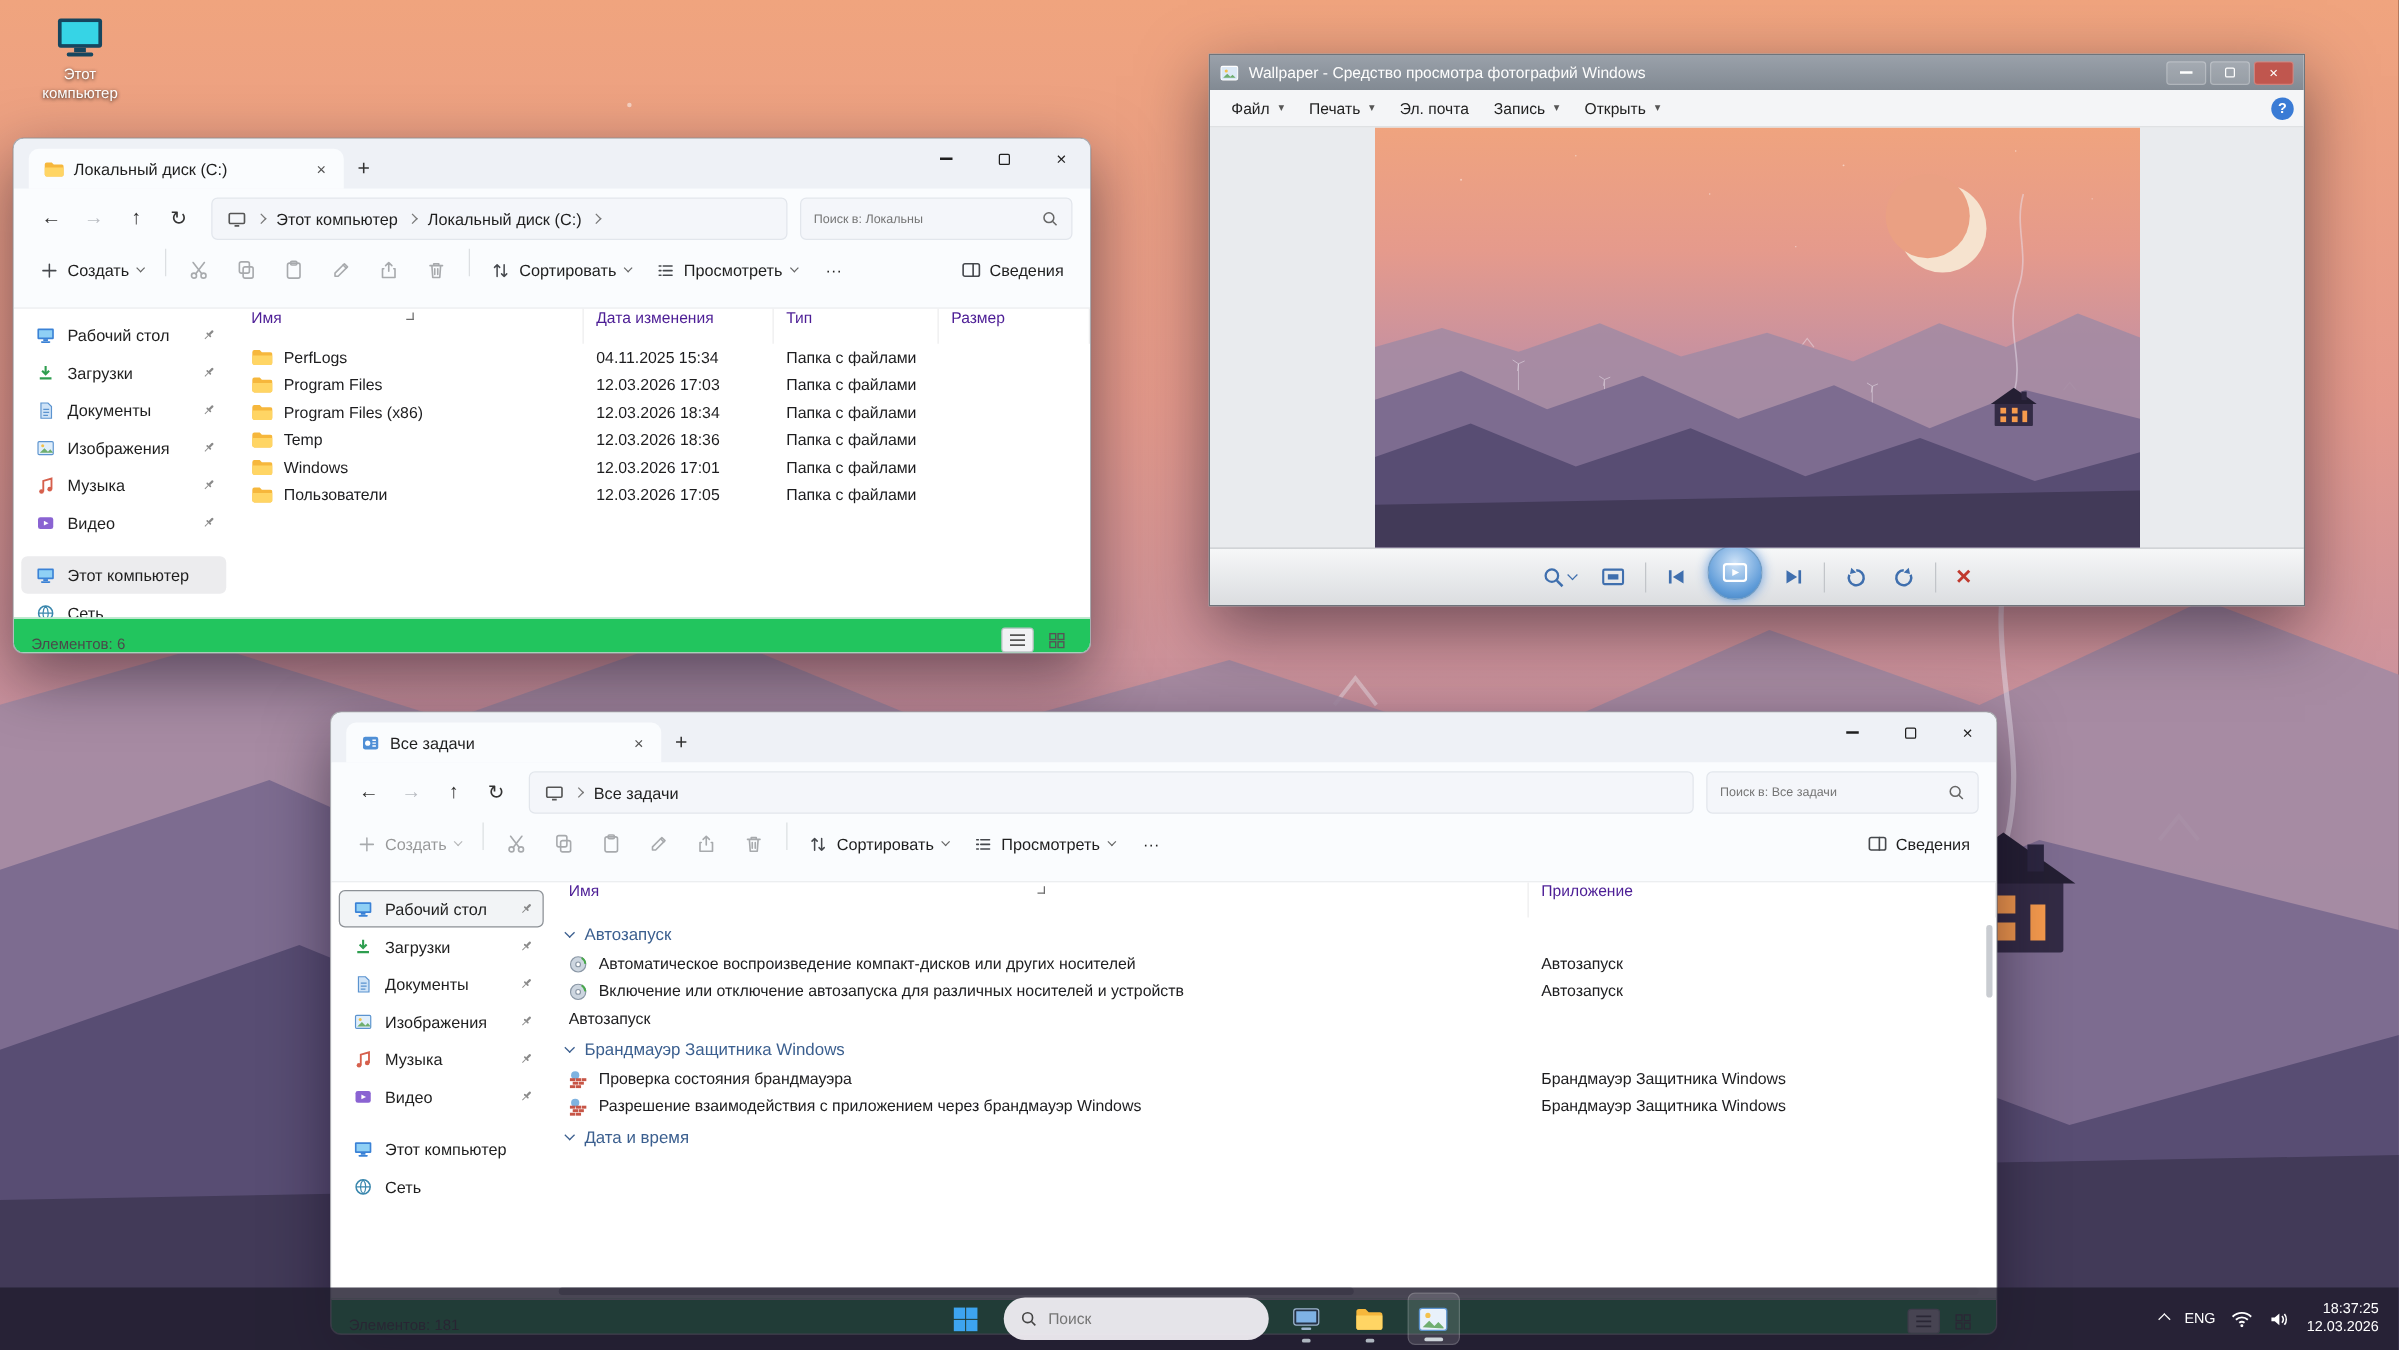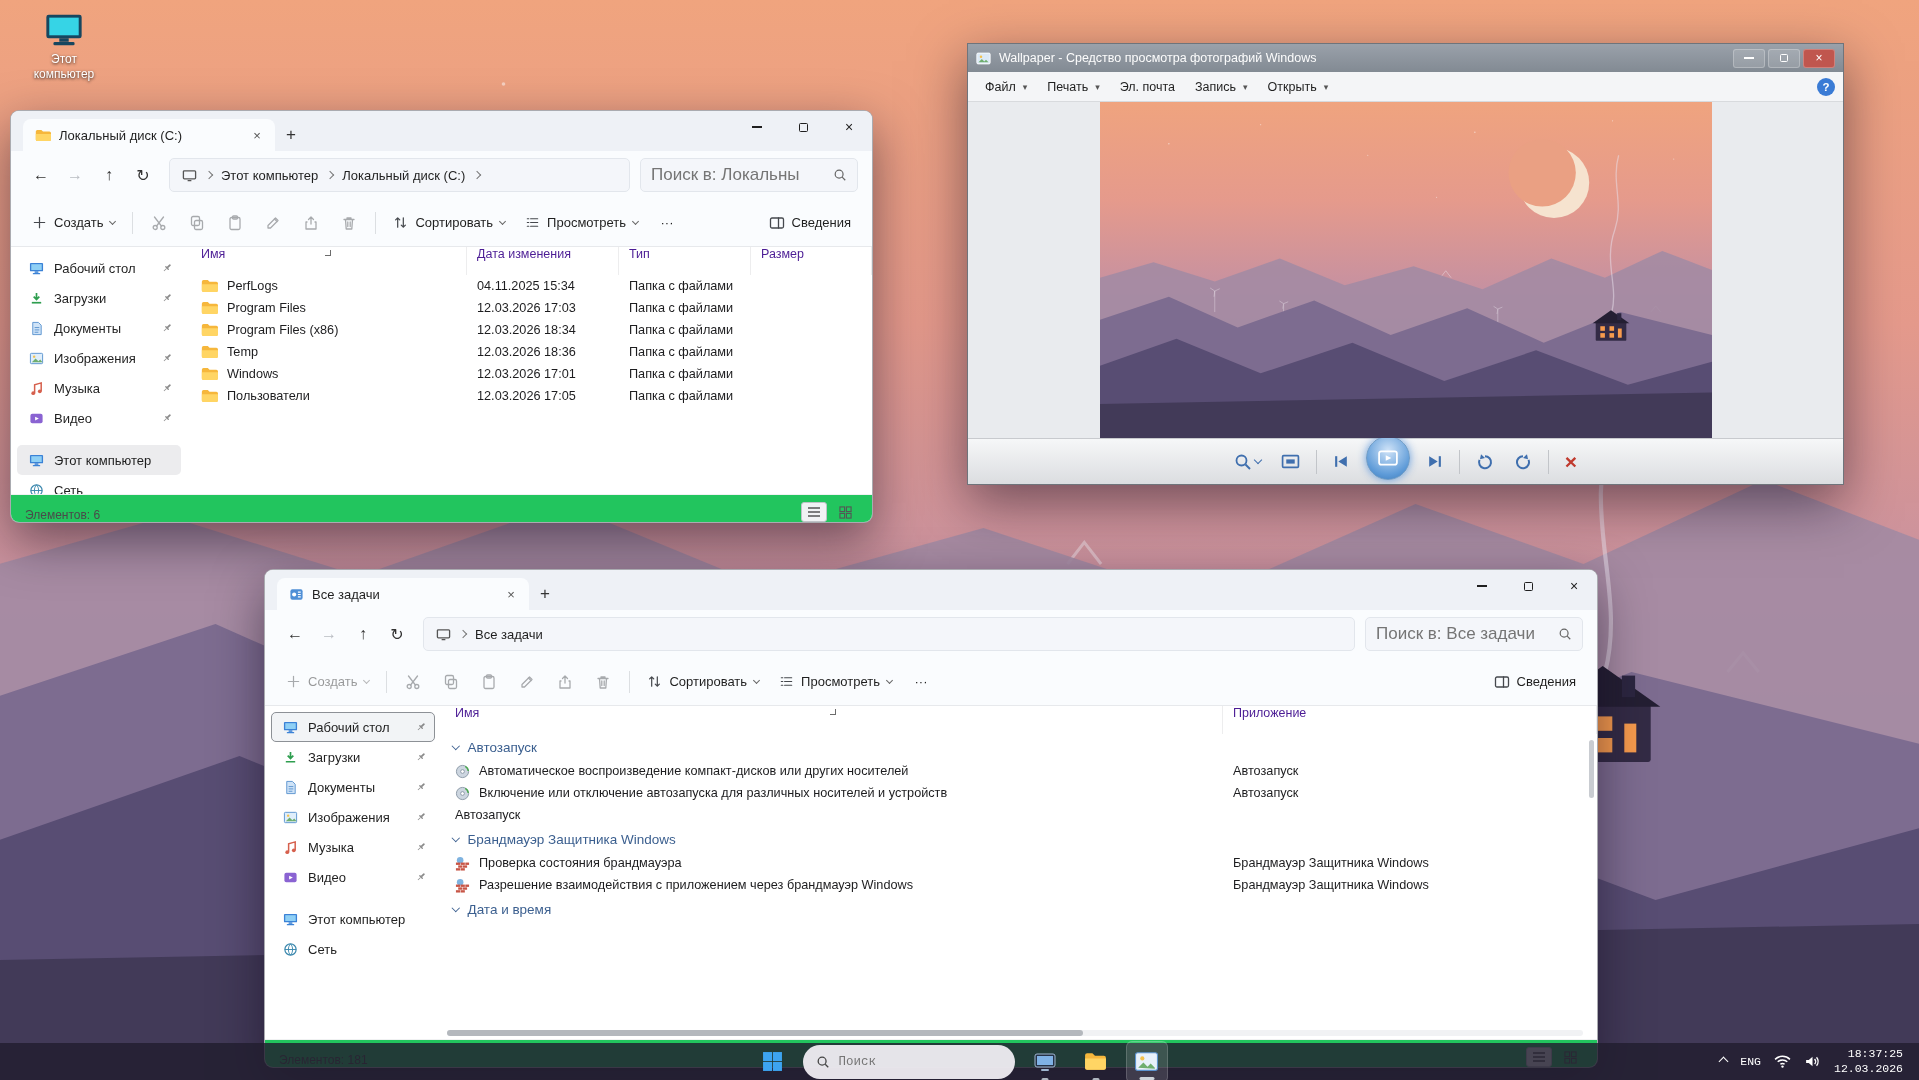--- a/index.html
+++ b/index.html
@@ -28,22 +28,22 @@
   .caption{margin-left:auto;display:flex;align-self:flex-start;}
   .cap{width:46px;height:32px;display:flex;align-items:center;justify-content:center;color:#1f1f1f;font-size:14px;}
   .minglyph{width:10px;height:1.4px;background:#1f1f1f;}
   .maxglyph{width:9px;height:9px;border:1.2px solid #1f1f1f;border-radius:1.5px;}
   .navrow{flex:0 0 48px;display:flex;align-items:center;gap:2px;padding:0 14px;background:#fafcfe;}
   .navbtn{width:32px;height:32px;border-radius:4px;display:flex;align-items:center;justify-content:center;font-size:16px;color:#333;}
   .navbtn.disabled{color:#b9bcc2;}
   .addressbar{flex:1;height:34px;background:#f4f6fa;border:1px solid #e2e6ec;border-radius:5px;display:flex;align-items:center;gap:9px;padding:0 12px;margin:0 8px;font-size:13px;color:#1f1f1f;}
   .addressbar .chev{color:#777;}
   .searchbox{width:218px;height:34px;background:#f4f6fa;border:1px solid #e2e6ec;border-radius:5px;display:flex;align-items:center;gap:8px;padding:0 10px;}
-  .searchbox input{border:none;background:transparent;flex:1;font-size:17px;color:#4a4a4a;outline:none;font-family:inherit;min-width:0;}
-  .cmdrow{flex:0 0 48px;display:flex;align-items:center;gap:2px;padding:0 12px;background:#fafcfe;border-bottom:1px solid #e7e9ec;}
+  .searchbox input{border:none;background:transparent;flex:1;font-size:10px;color:#4a4a4a;outline:none;font-family:inherit;min-width:0;}
+  .cmdrow{flex:0 0 48px;display:flex;align-items:flex-start;gap:2px;padding:0 12px;background:#fafcfe;border-bottom:1px solid #e7e9ec;}
   .cmdbtn{display:flex;align-items:center;gap:7px;padding:0 9px;height:34px;border-radius:4px;font-size:13px;color:#1f1f1f;}
   .cmdbtn .chev{color:#666;width:5px;height:5px;}
   .iconbtn{width:36px;justify-content:center;padding:0;}
   .dis{opacity:.45;}
   .cmdsep{width:1px;height:22px;background:#dcdfe2;margin:0 6px;}
   .cmd-right{margin-left:auto;}
   .lic svg{stroke:#45484d;fill:none;stroke-width:1.3;stroke-linecap:round;stroke-linejoin:round;}
   .ebody{flex:1;display:flex;min-height:0;background:#fff;}
   .sidebar{flex:0 0 176px;padding:6px 6px;overflow:hidden;}
   .sbitem{height:30px;display:flex;align-items:center;gap:10px;padding:0 8px 0 12px;border-radius:5px;font-size:13px;color:#1f1f1f;}
@@ -87,21 +87,21 @@
   .pv-help{margin-left:auto;width:18px;height:18px;border-radius:50%;background:#3a7bd5;color:#fff;font-size:11.5px;font-weight:bold;display:flex;align-items:center;justify-content:center;}
   .pv-content{flex:1;display:flex;align-items:center;justify-content:center;min-height:0;background:#e9ebee;}
   .pv-photo{height:100%;width:612px;position:relative;overflow:hidden;}
   .pv-bottom{flex:0 0 46px;background:linear-gradient(#f6f7f8,#dbdde0);border-top:1px solid #c8cace;display:flex;align-items:center;justify-content:center;gap:12px;}
   .pv-btn{display:flex;align-items:center;justify-content:center;gap:3px;color:#3f6fae;height:30px;padding:0 4px;border-radius:3px;}
   .pv-sep{width:1px;height:24px;background:#c2c5c9;}
   .pv-play{width:44px;height:44px;border-radius:50%;margin-top:-8px;background:radial-gradient(circle at 50% 32%,#cfe3f8,#5e9bd8 68%,#3c7ab8);border:1px solid #6f9cc6;box-shadow:0 0 9px rgba(90,150,220,.9);display:flex;align-items:center;justify-content:center;}
   .pv-x{color:#c03a2e;font-size:21px;font-weight:bold;line-height:1;}
 
   
-  .taskbar{position:absolute;left:0;right:0;bottom:0;height:37px;background:rgba(33,29,46,.82);font-family:Liberation Mono, monospace;}
+  .taskbar{position:absolute;left:0;right:0;bottom:0;height:50px;background:rgba(33,29,46,.82);}
   .tb-center{position:absolute;left:50%;top:0;height:100%;transform:translateX(-50%);display:flex;align-items:center;gap:9px;}
   .tb-btn{width:42px;height:42px;border-radius:6px;display:flex;align-items:center;justify-content:center;position:relative;}
   .tb-btn.active{background:rgba(255,255,255,.13);border:1px solid rgba(255,255,255,.17);}
   .tb-underline{position:absolute;bottom:2px;left:50%;transform:translateX(-50%);width:7px;height:3px;border-radius:2px;background:#aeb6bf;}
   .tb-btn.active .tb-underline{width:15px;background:#cdd4da;}
   .tb-search{width:212px;height:34px;border-radius:17px;background:rgba(244,241,246,.93);display:flex;align-items:center;gap:9px;padding:0 13px;}
   .tb-search input{border:none;background:transparent;outline:none;font-size:12.5px;color:#3a3a3a;font-family:inherit;flex:1;min-width:0;}
   .tb-tray{position:absolute;right:0;top:0;height:100%;display:flex;align-items:center;gap:13px;padding-right:16px;color:#fff;}
   .tb-lang{font-size:11.5px;color:#fff;}
   .tb-chevup{color:#fff;width:7px;height:7px;border-width:1.6px;}

